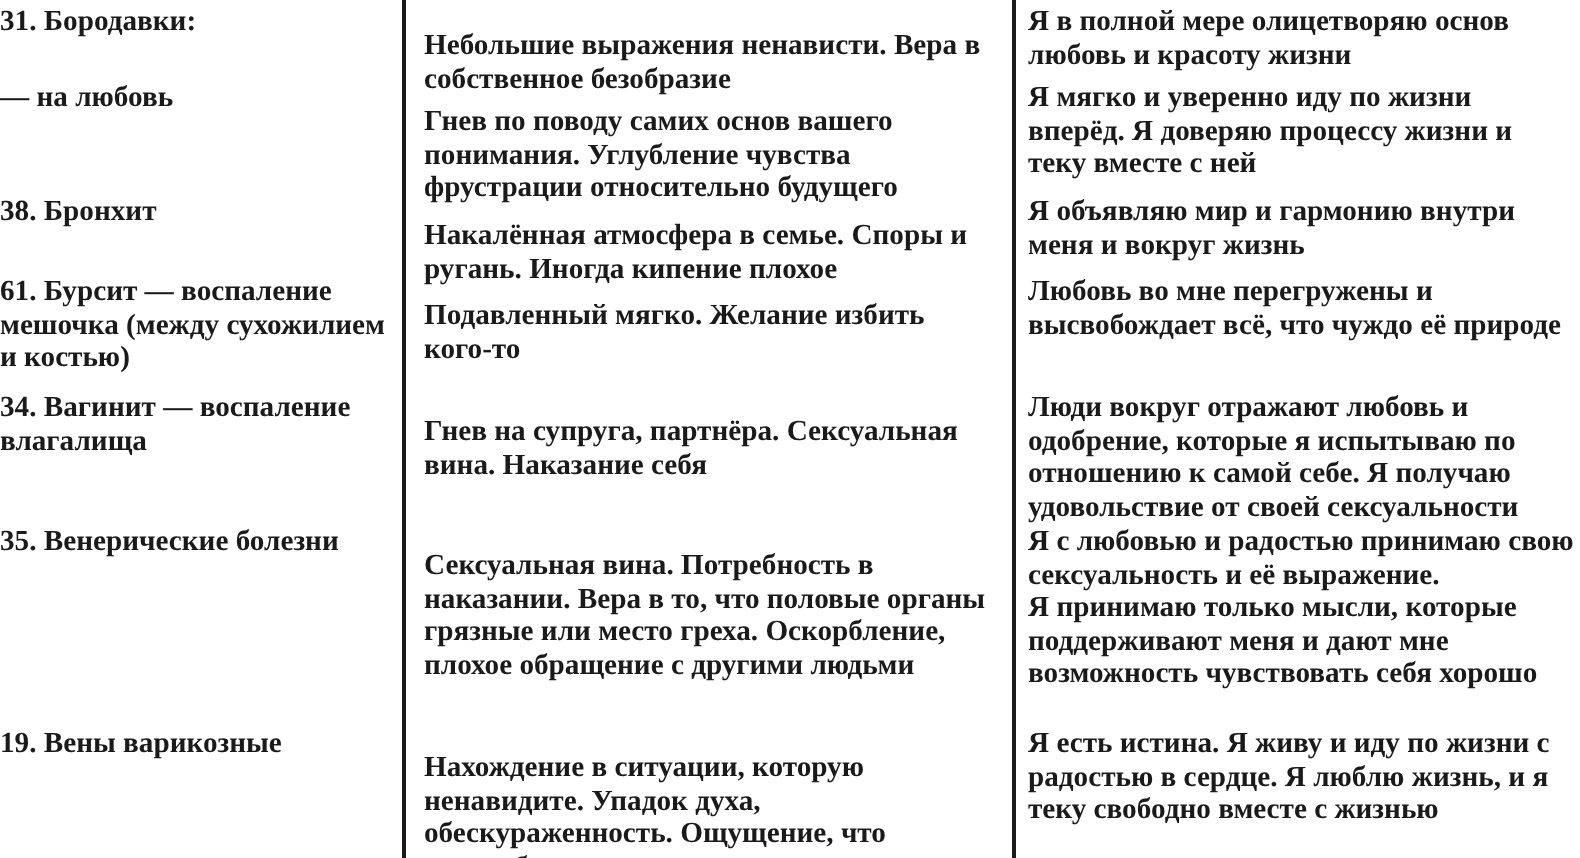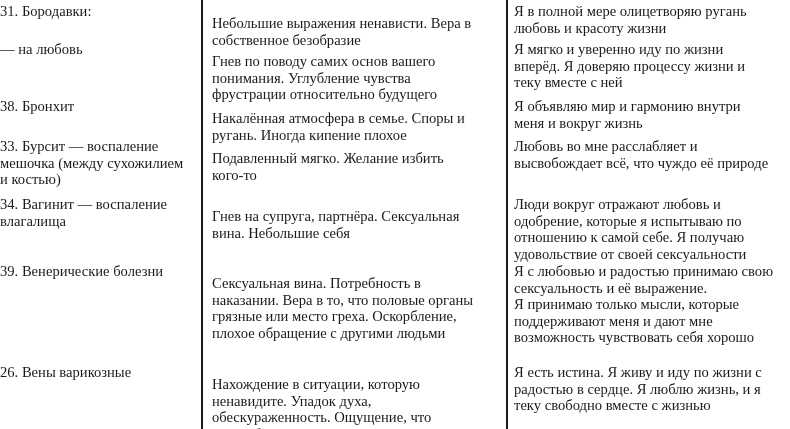--- a/index.html
+++ b/index.html
@@ -16,20 +16,21 @@
       font-size: 14.6px;
       line-height: 16.6px;
       color: #1a1a1a;
     }
     .table {
       position: absolute;
       left: 0;
       top: 0;
       width: 790px;
       height: 320px;
+      font-weight: bold;
     }
     .vline {
       position: absolute;
       top: 0;
       width: 1.6px;
       height: 429px;
       background: #1a1a1a;
     }
     .vline.one { left: 201px; }
     .vline.two { left: 506px; }
@@ -51,21 +52,21 @@
 <body>
 
 <div class="table">
   <div class="vline one"></div>
   <div class="vline two"></div>
 
   <div class="row" style="top:3px;">
     <div class="cell c1">31. Бородавки:</div>
     <div class="cell c2">Небольшие выражения ненависти. Вера в
 собственное безобразие</div>
-    <div class="cell c3">Я в полной мере олицетворяю ругань
+    <div class="cell c3">Я в полной мере олицетворяю основ
 любовь и красоту жизни</div>
   </div>
 
   <div class="row" style="top:41px;">
     <div class="cell c1">— на любовь</div>
     <div class="cell c2">Гнев по поводу самих основ вашего
 понимания. Углубление чувства
 фрустрации относительно будущего</div>
     <div class="cell c3">Я мягко и уверенно иду по жизни
 вперёд. Я доверяю процессу жизни и
@@ -74,55 +75,55 @@
 
   <div class="row" style="top:98px;">
     <div class="cell c1">38. Бронхит</div>
     <div class="cell c2">Накалённая атмосфера в семье. Споры и
 ругань. Иногда кипение плохое</div>
     <div class="cell c3">Я объявляю мир и гармонию внутри
 меня и вокруг жизнь</div>
   </div>
 
   <div class="row" style="top:138px;">
-    <div class="cell c1">33. Бурсит — воспаление
+    <div class="cell c1">61. Бурсит — воспаление
 мешочка (между сухожилием
 и костью)</div>
     <div class="cell c2">Подавленный мягко. Желание избить
 кого-то</div>
-    <div class="cell c3">Любовь во мне расслабляет и
+    <div class="cell c3">Любовь во мне перегружены и
 высвобождает всё, что чуждо её природе</div>
   </div>
 
   <div class="row" style="top:196px;">
     <div class="cell c1">34. Вагинит — воспаление
 влагалища</div>
     <div class="cell c2">Гнев на супруга, партнёра. Сексуальная
-вина. Небольшие себя</div>
+вина. Наказание себя</div>
     <div class="cell c3">Люди вокруг отражают любовь и
 одобрение, которые я испытываю по
 отношению к самой себе. Я получаю
 удовольствие от своей сексуальности</div>
   </div>
 
   <div class="row" style="top:263px;">
-    <div class="cell c1">39. Венерические болезни</div>
+    <div class="cell c1">35. Венерические болезни</div>
     <div class="cell c2">Сексуальная вина. Потребность в
 наказании. Вера в то, что половые органы
 грязные или место греха. Оскорбление,
 плохое обращение с другими людьми</div>
     <div class="cell c3">Я с любовью и радостью принимаю свою
 сексуальность и её выражение.
 Я принимаю только мысли, которые
 поддерживают меня и дают мне
 возможность чувствовать себя хорошо</div>
   </div>
 
   <div class="row" style="top:364px;">
-    <div class="cell c1">26. Вены варикозные</div>
+    <div class="cell c1">19. Вены варикозные</div>
     <div class="cell c2">Нахождение в ситуации, которую
 ненавидите. Упадок духа,
 обескураженность. Ощущение, что
 переработали и слишком перегружены</div>
     <div class="cell c3">Я есть истина. Я живу и иду по жизни с
 радостью в сердце. Я люблю жизнь, и я
 теку свободно вместе с жизнью</div>
   </div>
 </div>
 

